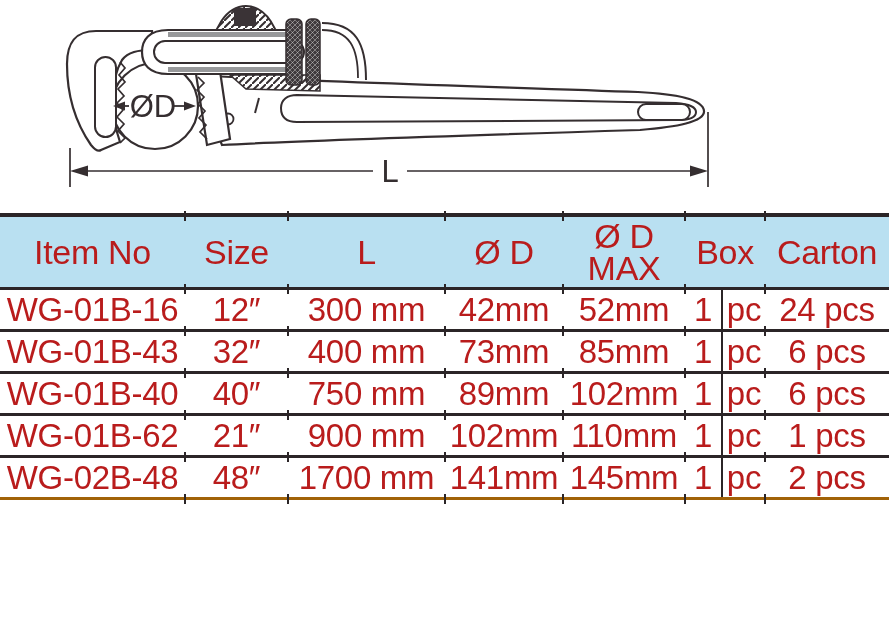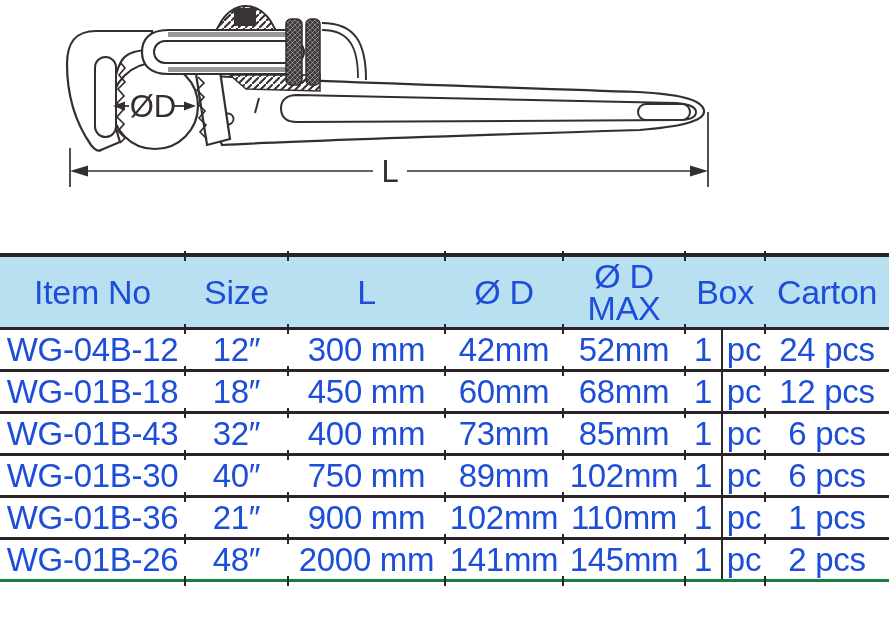--- a/index.html
+++ b/index.html
@@ -1,24 +1,24 @@
 <!DOCTYPE html>
 <html><head>
 <meta charset="utf-8">
 <style>
   html,body{margin:0;padding:0;background:#ffffff;}
   .page{
     position:relative;width:889px;height:632px;background:#ffffff;overflow:hidden;
-    font-family:"Liberation Sans", sans-serif;color:#1d4ed8;text-decoration:underline;
+    font-family:"Liberation Sans", sans-serif;color:#b91c1c;text-decoration:underline;
   }
   .drawing{position:absolute;top:0;left:0;width:889px;height:213px;}
   .spec-table-wrap{position:absolute;top:213px;left:0;width:889px;}
   table.spec{
     width:889px;border-collapse:collapse;table-layout:fixed;
-    border-top:4px solid #2b2527;border-bottom:3px solid #15803d;margin-top:40px;
+    border-top:4px solid #2b2527;border-bottom:3px solid #a16207;
   }
   table.spec th, table.spec td{
     position:relative;padding:0;text-align:center;vertical-align:middle;
     font-weight:normal;letter-spacing:-0.3px;white-space:nowrap;
   }
   thead th{
     background:#b9e0f1;height:70px;font-size:34px;
     border-bottom:3px solid #2b2527;
   }
   tbody td{
@@ -133,73 +133,63 @@
               <div>Ø D</div>
               <div>MAX</div>
             </div>
           </th>
           <th class="tick" colspan="2">Box</th>
           <th class="tick">Carton</th>
         </tr>
       </thead>
       <tbody>
         <tr>
-          <td>WG-04B-12</td>
+          <td>WG-01B-16</td>
           <td class="tick">12″</td>
           <td class="tick">300 mm</td>
           <td class="tick">42mm</td>
           <td class="tick">52mm</td>
           <td class="tick">1</td>
           <td class="unit-cell">pc</td>
           <td class="tick">24 pcs</td>
-        </tr>
-        <tr>
-          <td>WG-01B-18</td>
-          <td class="tick">18″</td>
-          <td class="tick">450 mm</td>
-          <td class="tick">60mm</td>
-          <td class="tick">68mm</td>
-          <td class="tick">1</td>
-          <td class="unit-cell">pc</td>
-          <td class="tick">12 pcs</td>
         </tr>
         <tr>
           <td>WG-01B-43</td>
           <td class="tick">32″</td>
           <td class="tick">400 mm</td>
           <td class="tick">73mm</td>
           <td class="tick">85mm</td>
           <td class="tick">1</td>
           <td class="unit-cell">pc</td>
           <td class="tick">6 pcs</td>
         </tr>
         <tr>
-          <td>WG-01B-30</td>
+          <td>WG-01B-40</td>
           <td class="tick">40″</td>
           <td class="tick">750 mm</td>
           <td class="tick">89mm</td>
           <td class="tick">102mm</td>
           <td class="tick">1</td>
           <td class="unit-cell">pc</td>
           <td class="tick">6 pcs</td>
         </tr>
         <tr>
-          <td>WG-01B-36</td>
+          <td>WG-01B-62</td>
           <td class="tick">21″</td>
           <td class="tick">900 mm</td>
           <td class="tick">102mm</td>
           <td class="tick">110mm</td>
           <td class="tick">1</td>
           <td class="unit-cell">pc</td>
           <td class="tick">1 pcs</td>
         </tr>
         <tr>
-          <td>WG-01B-26</td>
+          <td>WG-02B-48</td>
           <td class="tick">48″</td>
-          <td class="tick">2000 mm</td>
+          <td class="tick">1700 mm</td>
           <td class="tick">141mm</td>
           <td class="tick">145mm</td>
           <td class="tick">1</td>
           <td class="unit-cell">pc</td>
           <td class="tick">2 pcs</td>
         </tr>
       </tbody>
     </table>
   </div>
 </div>

